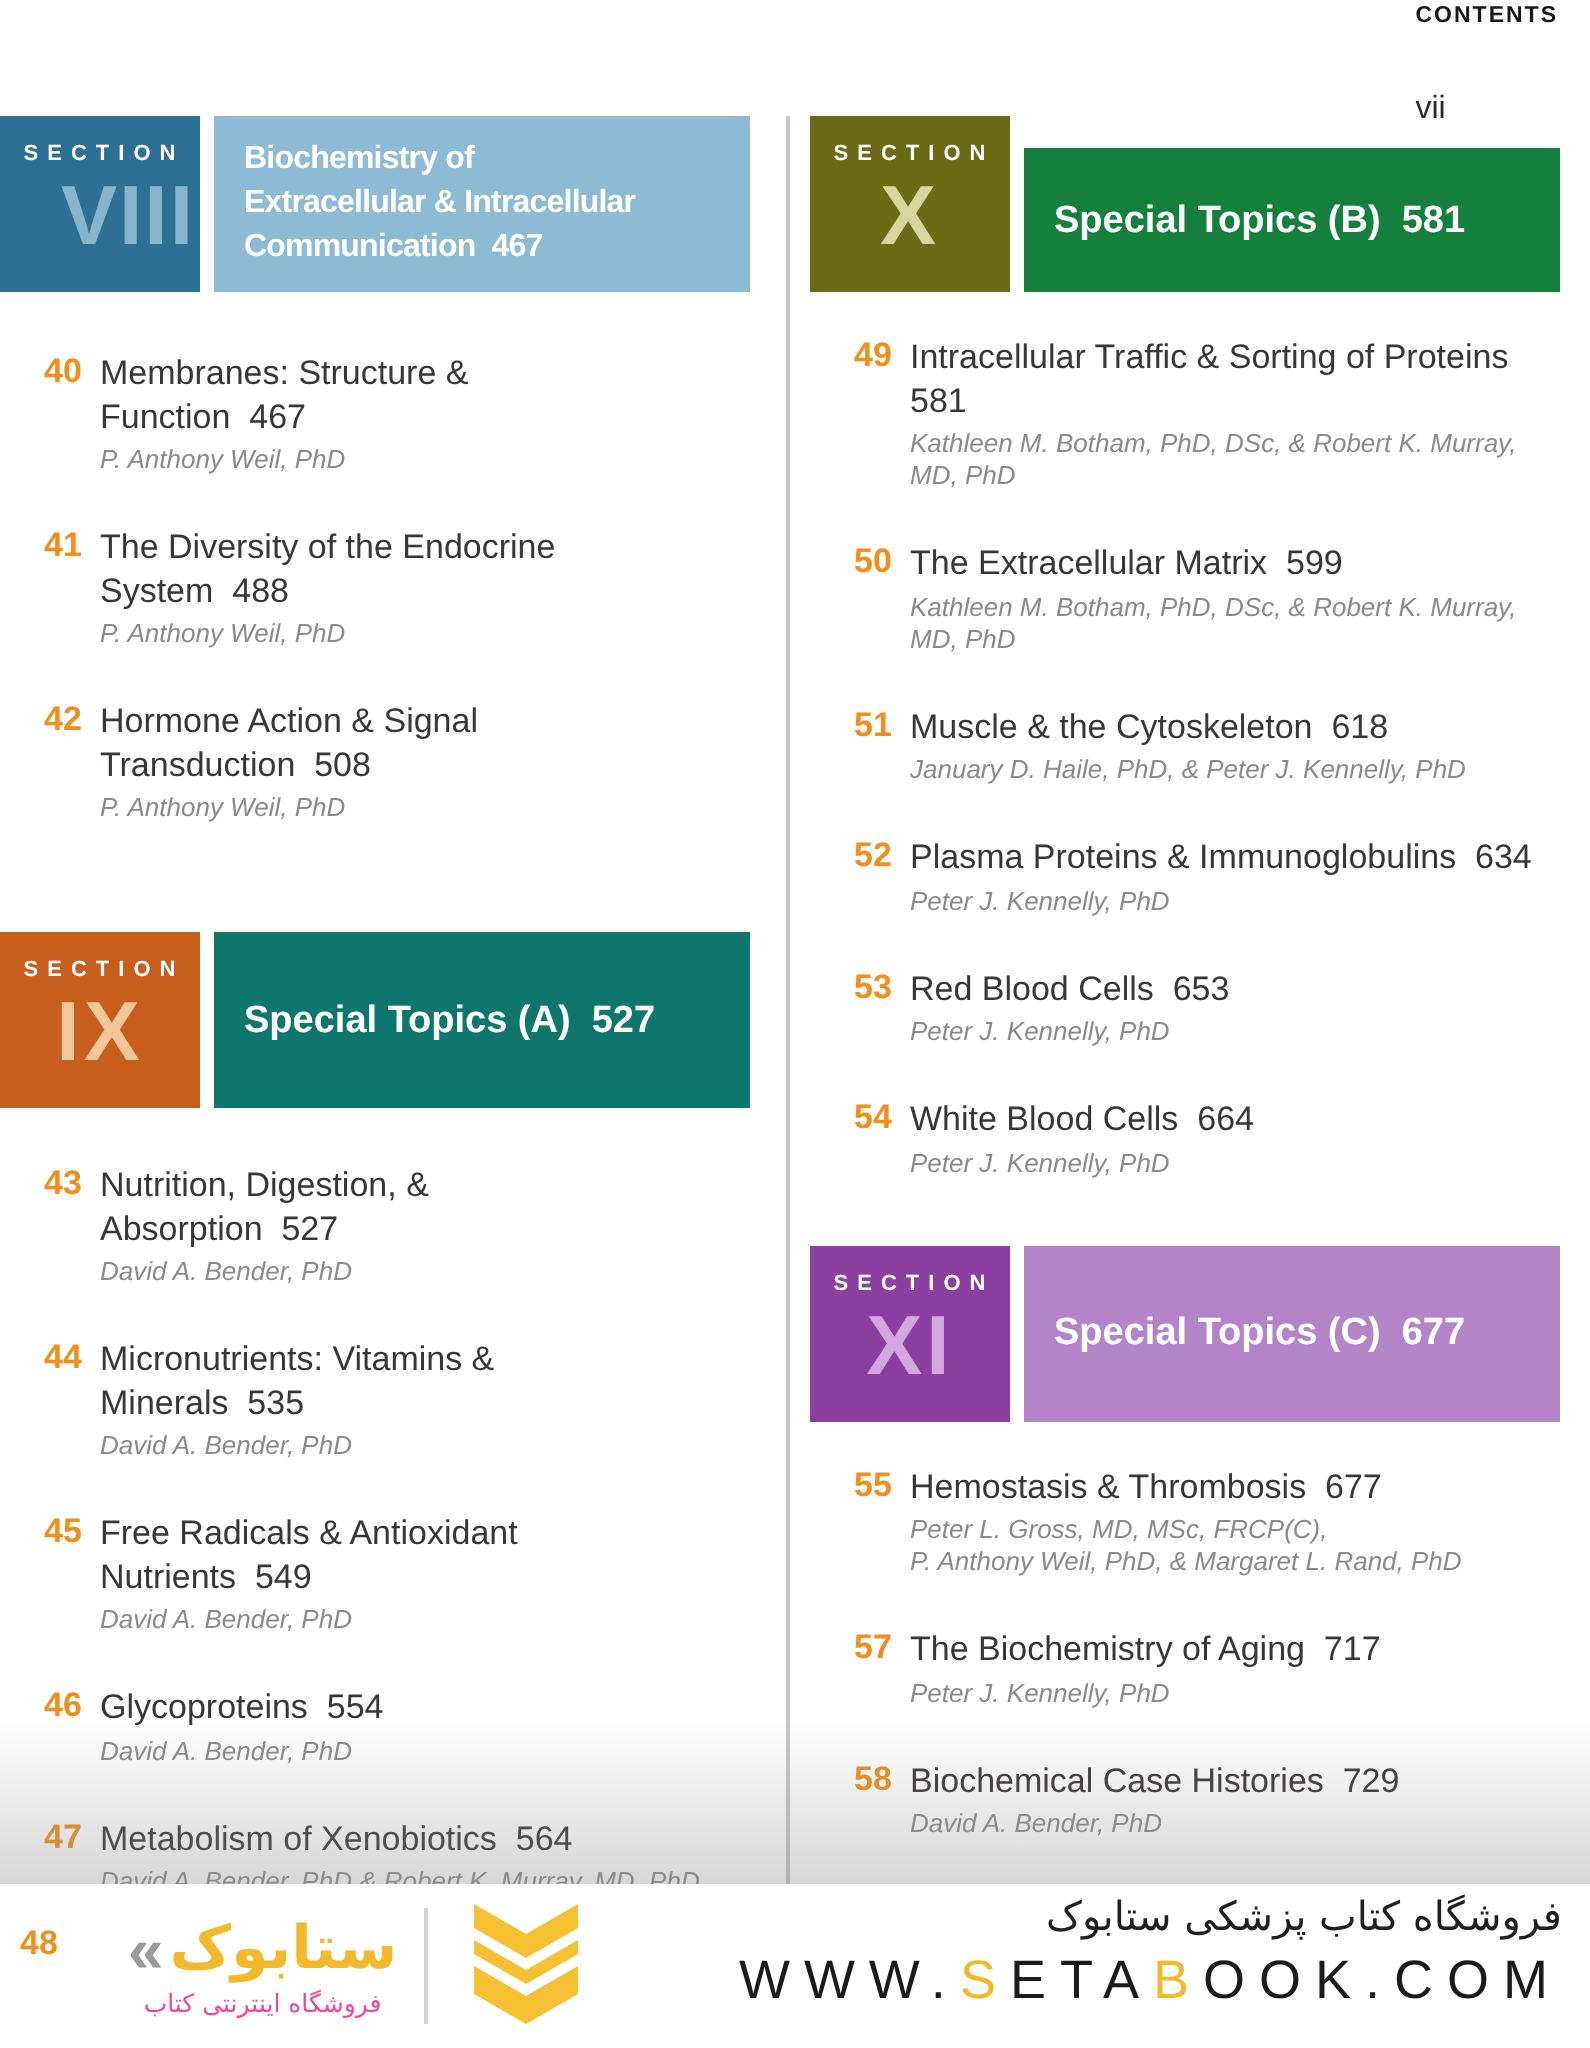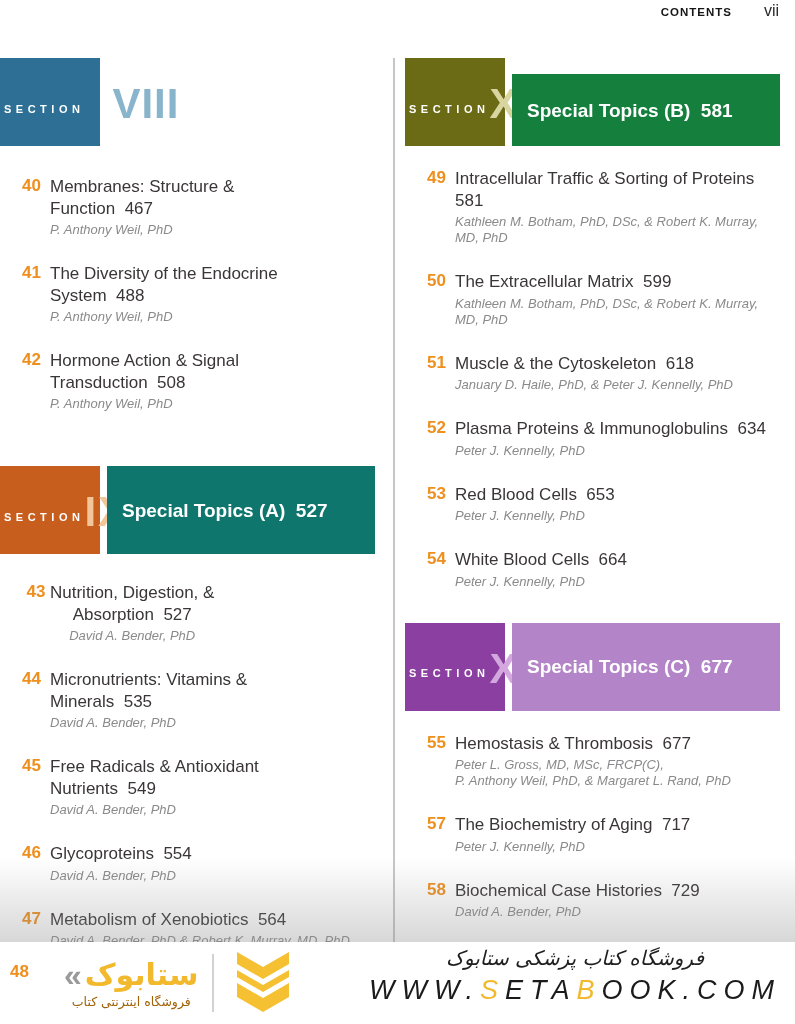--- a/index.html
+++ b/index.html
@@ -6,41 +6,41 @@
   .page {
     position:relative; width:795px; height:1024px; margin:0 auto;
     background:#ffffff; overflow:hidden;
     font-family:"Liberation Sans", sans-serif;
     -webkit-font-smoothing:antialiased;
   }
 
   
   .running-head {
     position:absolute; top:2px; right:16px;
-    display:flex; align-items:baseline; gap:32px;
+    display:flex; align-items:baseline; gap:32px;flex-direction:column;
   }
   .running-head .contents {
     font-size:11.5px; font-weight:bold; letter-spacing:1px; color:#161616;
   }
   .running-head .folio { font-size:16px; color:#2b2b2b; }
 
   
   .col { position:absolute; top:0; width:375px; }
   .col-left  { left:0; }
   .col-right { left:405px; }
   .column-divider {
     position:absolute; left:393px; top:58px; width:2px; height:884px;
     background:#c6c6c6;
   }
 
   
   .banner { display:flex; height:88px; }
   .sec-box {
     width:100px; flex:none; margin-right:7px;
-    display:flex; align-items:center;
+    display:flex; flex-direction:column; align-items:center;
   }
   .sec-label {
     margin-top:13px; font-size:11px; font-weight:bold; letter-spacing:4.5px;
     padding-left:4px; color:#ffffff;
   }
   .sec-numeral {
     font-size:42px; font-weight:bold; line-height:1; margin-top:4px; letter-spacing:2px;
   }
   .sec-title {
     flex:1; display:flex; align-items:center; padding-left:15px; overflow:hidden;
@@ -72,21 +72,21 @@
   .ch-title {
     font-size:17px; line-height:21.5px; color:#3a3637; white-space:pre-wrap;
   }
   .ch-authors {
     margin-top:3px; font-size:13px; line-height:16px; font-style:italic;
     color:#8a8a8c; white-space:pre-line;
   }
 
   
   .mt58 { margin-top:58px; } .mt30 { margin-top:30px; } .mt22 { margin-top:22px; }
-  .mt54 { margin-top:54px; } .mt33 { margin-top:33px; } .mt28 { margin-top:28px;text-align:center; }
+  .mt54 { margin-top:54px; } .mt33 { margin-top:33px; } .mt28 { margin-top:28px; }
 
   
   .pre-footer-shadow {
     position:absolute; left:0; right:0; top:858px; height:84px;
     background:linear-gradient(180deg, rgba(150,150,150,0) 0%, rgba(140,140,140,0.35) 100%);
     pointer-events:none;
   }
   .footer {
     position:absolute; left:0; right:0; top:942px; height:82px; background:#ffffff;
   }
@@ -99,25 +99,25 @@
     display:flex; align-items:center; gap:13px;
   }
   .logo-text { display:flex; flex-direction:column; align-items:center; }
   .logo-row { display:flex; align-items:center; }
   .logo-mark { color:#9a9a9a; font-size:32px; font-weight:bold; margin-right:3px; line-height:1; }
   .logo-word {
     color:#f2b92d; font-size:30px; font-weight:bold; line-height:1.2;
     font-family:"DejaVu Sans", sans-serif;
   }
   .logo-tagline {
-    margin-top:1px; color:#a16207; font-size:12.5px;
+    margin-top:1px; color:#ec4899; font-size:12.5px;
     font-family:"DejaVu Sans", sans-serif;
   }
   .logo-divider { width:2px; height:58px; background:#d2d2d2; }
-  .footer-right { position:absolute; right:14px; top:4px; text-align:center;font-style:italic; }
+  .footer-right { position:absolute; right:14px; top:4px; text-align:right; }
   .store-line {
     font-size:20px; color:#1f1f1f; font-family:"DejaVu Sans", sans-serif;
   }
   .url-line {
     margin-top:5px; font-size:27px; letter-spacing:7px; color:#1b1b1b; font-weight:500;
   }
   .url-line .hl { color:#f2b92d; }
 </style>
 </head>
 <body>
@@ -130,20 +130,25 @@
   </div>
 
   <div class="column-divider"></div>
 
   <div class="col col-left">
 
     <div class="banner sec8 mt58">
       <div class="sec-box">
         <div class="sec-label">SECTION</div>
         <div class="sec-numeral">VIII</div>
+      </div>
+      <div class="sec-title">
+        <div class="sec-title-text">Biochemistry of
+Extracellular &amp; Intracellular
+Communication  467</div>
       </div>
     </div>
 
     <div class="entry mt30">
       <span class="ch-num">40</span>
       <div class="ch-body">
         <div class="ch-title">Membranes: Structure &amp;
 Function  467</div>
         <div class="ch-authors">P. Anthony Weil, PhD</div>
       </div>

